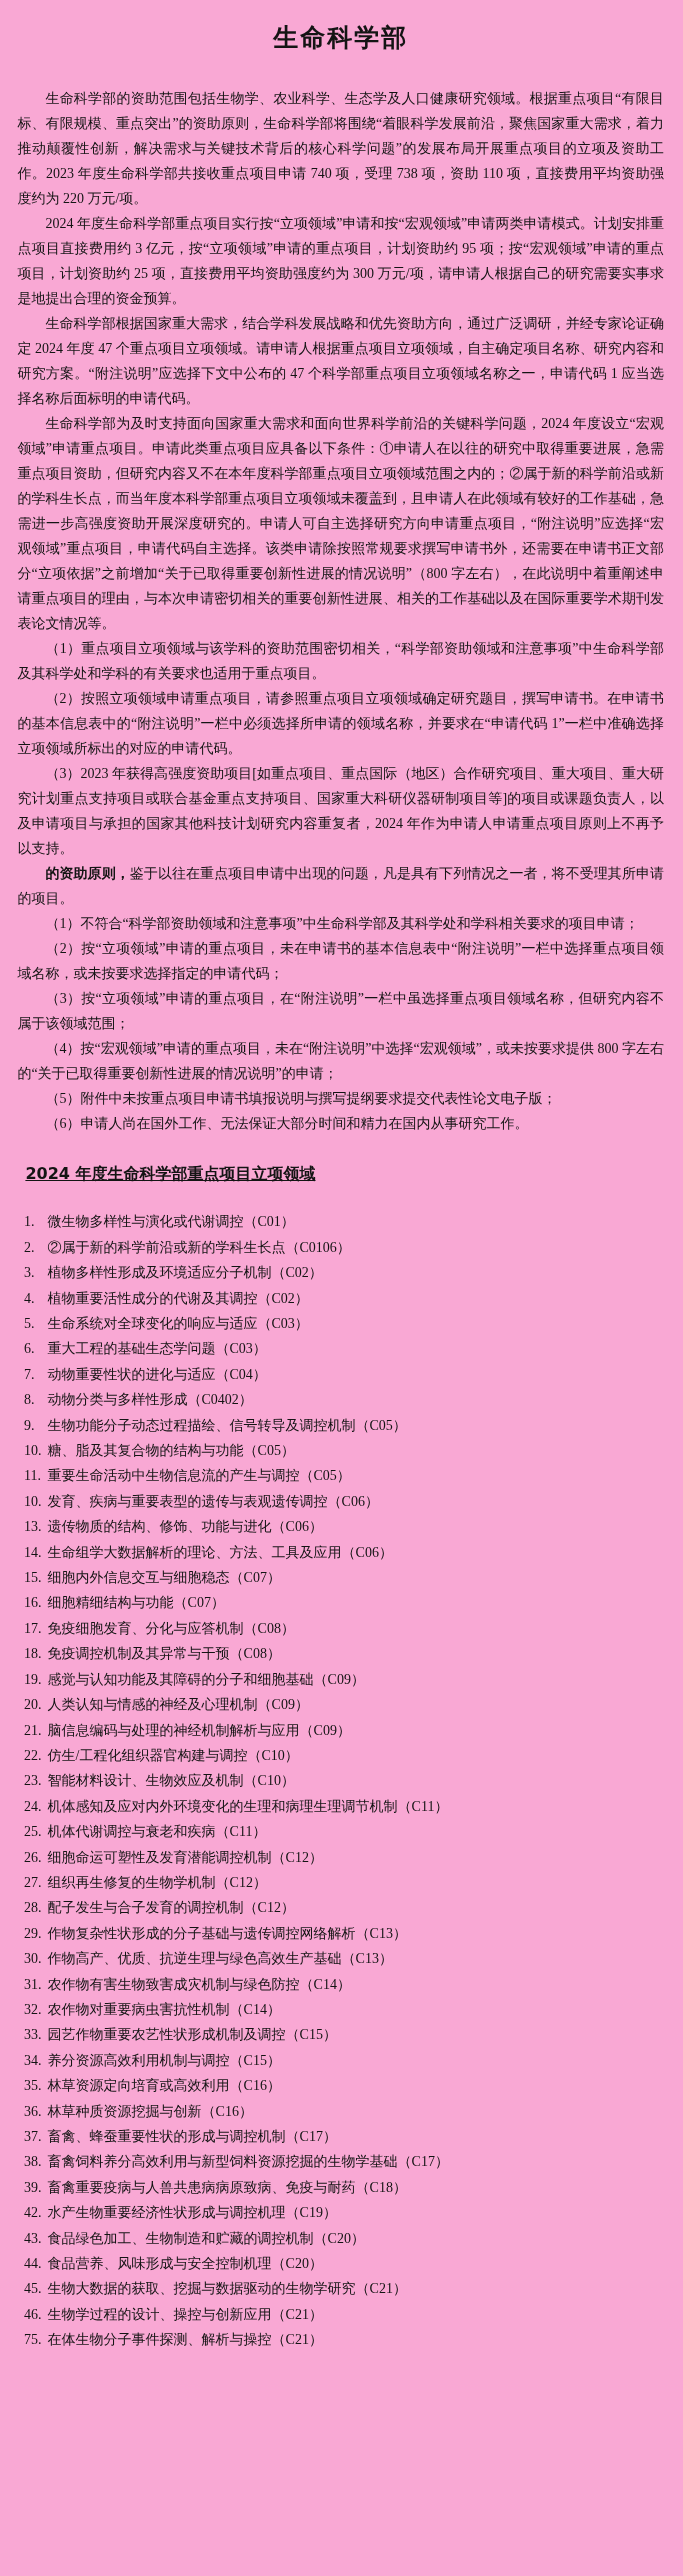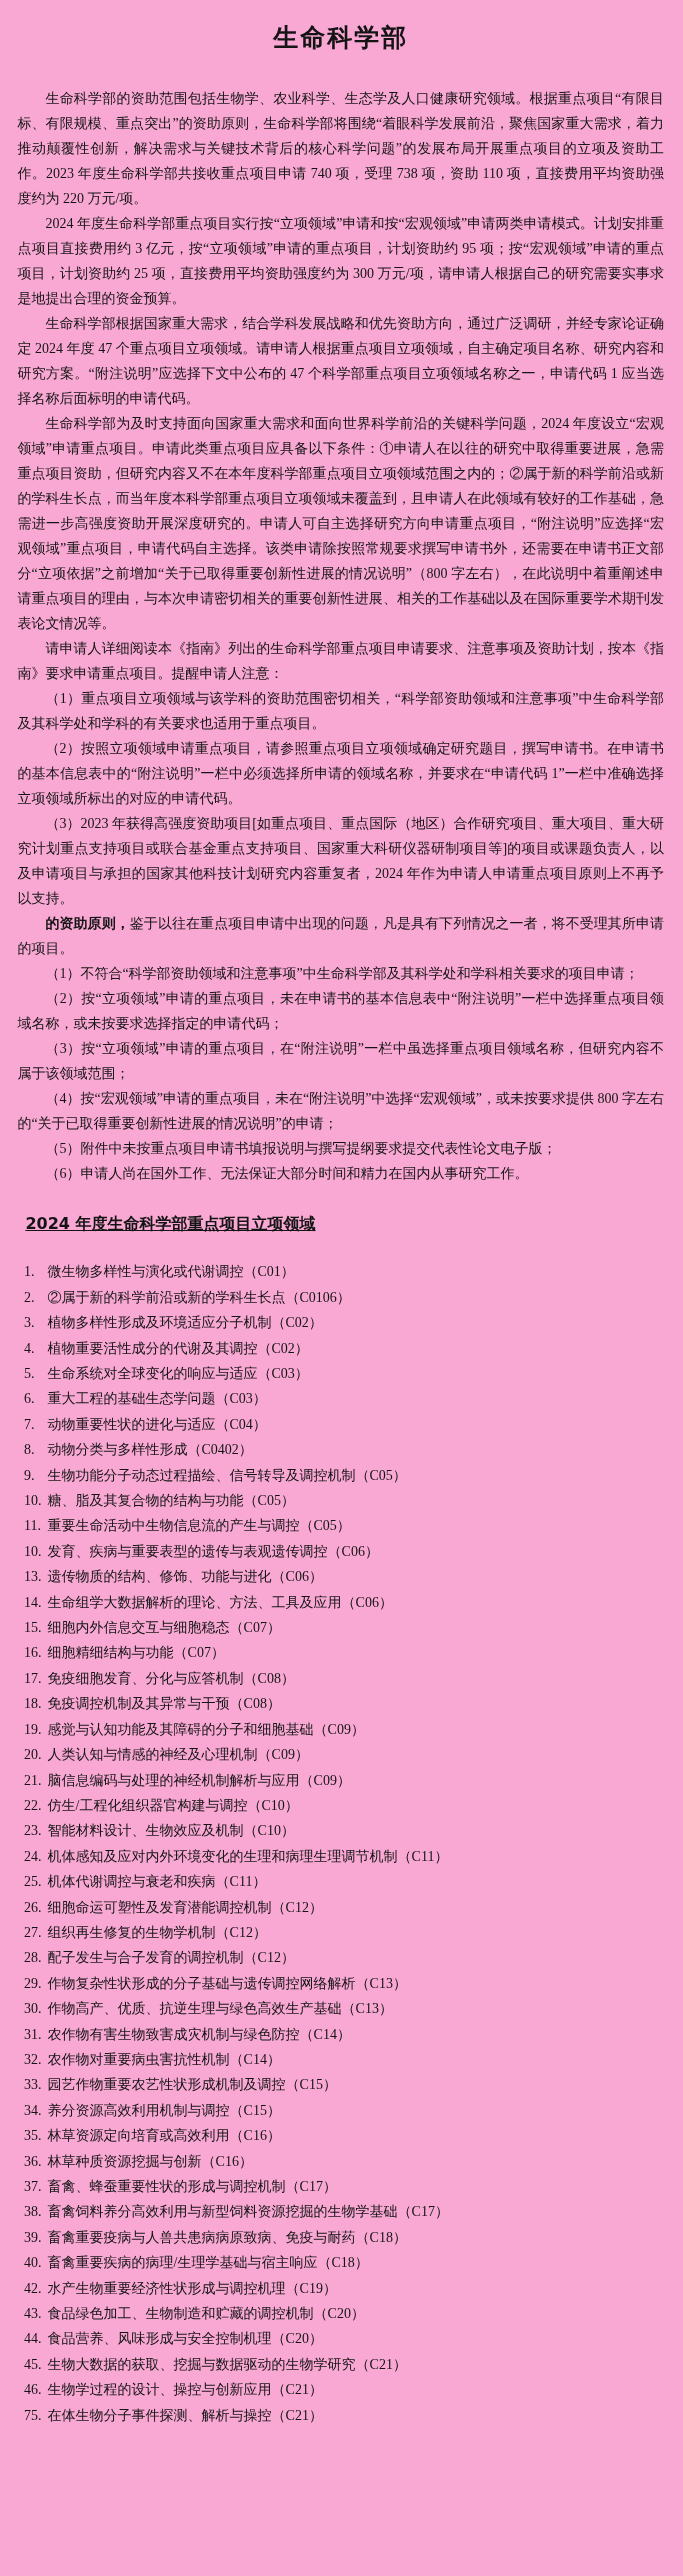--- a/index.html
+++ b/index.html
@@ -67,21 +67,20 @@
 
 <div class="page">
 
   <h1 class="doc-title">生命科学部</h1>
 
   <div class="body-text">
     <p class="para">生命科学部的资助范围包括生物学、农业科学、生态学及人口健康研究领域。根据重点项目“有限目标、有限规模、重点突出”的资助原则，生命科学部将围绕“着眼科学发展前沿，聚焦国家重大需求，着力推动颠覆性创新，解决需求与关键技术背后的核心科学问题”的发展布局开展重点项目的立项及资助工作。2023 年度生命科学部共接收重点项目申请 740 项，受理 738 项，资助 110 项，直接费用平均资助强度约为 220 万元/项。</p>
     <p class="para">2024 年度生命科学部重点项目实行按“立项领域”申请和按“宏观领域”申请两类申请模式。计划安排重点项目直接费用约 3 亿元，按“立项领域”申请的重点项目，计划资助约 95 项；按“宏观领域”申请的重点项目，计划资助约 25 项，直接费用平均资助强度约为 300 万元/项，请申请人根据自己的研究需要实事求是地提出合理的资金预算。</p>
     <p class="para">生命科学部根据国家重大需求，结合学科发展战略和优先资助方向，通过广泛调研，并经专家论证确定 2024 年度 47 个重点项目立项领域。请申请人根据重点项目立项领域，自主确定项目名称、研究内容和研究方案。“附注说明”应选择下文中公布的 47 个科学部重点项目立项领域名称之一，申请代码 1 应当选择名称后面标明的申请代码。</p>
     <p class="para">生命科学部为及时支持面向国家重大需求和面向世界科学前沿的关键科学问题，2024 年度设立“宏观领域”申请重点项目。申请此类重点项目应具备以下条件：①申请人在以往的研究中取得重要进展，急需重点项目资助，但研究内容又不在本年度科学部重点项目立项领域范围之内的；②属于新的科学前沿或新的学科生长点，而当年度本科学部重点项目立项领域未覆盖到，且申请人在此领域有较好的工作基础，急需进一步高强度资助开展深度研究的。申请人可自主选择研究方向申请重点项目，“附注说明”应选择“宏观领域”重点项目，申请代码自主选择。该类申请除按照常规要求撰写申请书外，还需要在申请书正文部分“立项依据”之前增加“关于已取得重要创新性进展的情况说明”（800 字左右），在此说明中着重阐述申请重点项目的理由，与本次申请密切相关的重要创新性进展、相关的工作基础以及在国际重要学术期刊发表论文情况等。</p>
-    <p class="para">请申请人详细阅读本《指南》列出的生命科学部重点项目申请要求、注意事项及资助计划，按本《指南》要求申请重点项目。提醒申请人注意：</p>
 
     <p class="para">（1）重点项目立项领域与该学科的资助范围密切相关，“科学部资助领域和注意事项”中生命科学部及其科学处和学科的有关要求也适用于重点项目。</p>
     <p class="para">（2）按照立项领域申请重点项目，请参照重点项目立项领域确定研究题目，撰写申请书。在申请书的基本信息表中的“附注说明”一栏中必须选择所申请的领域名称，并要求在“申请代码 1”一栏中准确选择立项领域所标出的对应的申请代码。</p>
     <p class="para">（3）2023 年获得高强度资助项目[如重点项目、重点国际（地区）合作研究项目、重大项目、重大研究计划重点支持项目或联合基金重点支持项目、国家重大科研仪器研制项目等]的项目或课题负责人，以及申请项目与承担的国家其他科技计划研究内容重复者，2024 年作为申请人申请重点项目原则上不再予以支持。</p>
 
     <p class="para"><span class="lead">的资助原则，</span><span>鉴于以往在重点项目申请中出现的问题，凡是具有下列情况之一者，将不受理其所申请的项目。</span></p>
 
     <p class="para">（1）不符合“科学部资助领域和注意事项”中生命科学部及其科学处和学科相关要求的项目申请；</p>
     <p class="para">（2）按“立项领域”申请的重点项目，未在申请书的基本信息表中“附注说明”一栏中选择重点项目领域名称，或未按要求选择指定的申请代码；</p>
     <p class="para">（3）按“立项领域”申请的重点项目，在“附注说明”一栏中虽选择重点项目领域名称，但研究内容不属于该领域范围；</p>
@@ -125,21 +124,20 @@
       <div class="area-item"><span class="area-num">30.</span><span class="area-label">作物高产、优质、抗逆生理与绿色高效生产基础（C13）</span></div>
       <div class="area-item"><span class="area-num">31.</span><span class="area-label">农作物有害生物致害成灾机制与绿色防控（C14）</span></div>
       <div class="area-item"><span class="area-num">32.</span><span class="area-label">农作物对重要病虫害抗性机制（C14）</span></div>
       <div class="area-item"><span class="area-num">33.</span><span class="area-label">园艺作物重要农艺性状形成机制及调控（C15）</span></div>
       <div class="area-item"><span class="area-num">34.</span><span class="area-label">养分资源高效利用机制与调控（C15）</span></div>
       <div class="area-item"><span class="area-num">35.</span><span class="area-label">林草资源定向培育或高效利用（C16）</span></div>
       <div class="area-item"><span class="area-num">36.</span><span class="area-label">林草种质资源挖掘与创新（C16）</span></div>
       <div class="area-item"><span class="area-num">37.</span><span class="area-label">畜禽、蜂蚕重要性状的形成与调控机制（C17）</span></div>
       <div class="area-item"><span class="area-num">38.</span><span class="area-label">畜禽饲料养分高效利用与新型饲料资源挖掘的生物学基础（C17）</span></div>
       <div class="area-item"><span class="area-num">39.</span><span class="area-label">畜禽重要疫病与人兽共患病病原致病、免疫与耐药（C18）</span></div>
-      <div class="area-item"><span class="area-num">40.</span><span class="area-label">畜禽重要疾病的病理/生理学基础与宿主响应（C18）</span></div>
       <div class="area-item"><span class="area-num">42.</span><span class="area-label">水产生物重要经济性状形成与调控机理（C19）</span></div>
       <div class="area-item"><span class="area-num">43.</span><span class="area-label">食品绿色加工、生物制造和贮藏的调控机制（C20）</span></div>
       <div class="area-item"><span class="area-num">44.</span><span class="area-label">食品营养、风味形成与安全控制机理（C20）</span></div>
       <div class="area-item"><span class="area-num">45.</span><span class="area-label">生物大数据的获取、挖掘与数据驱动的生物学研究（C21）</span></div>
       <div class="area-item"><span class="area-num">46.</span><span class="area-label">生物学过程的设计、操控与创新应用（C21）</span></div>
       <div class="area-item"><span class="area-num">75.</span><span class="area-label">在体生物分子事件探测、解析与操控（C21）</span></div>
     </div>
 
 </div>
 

